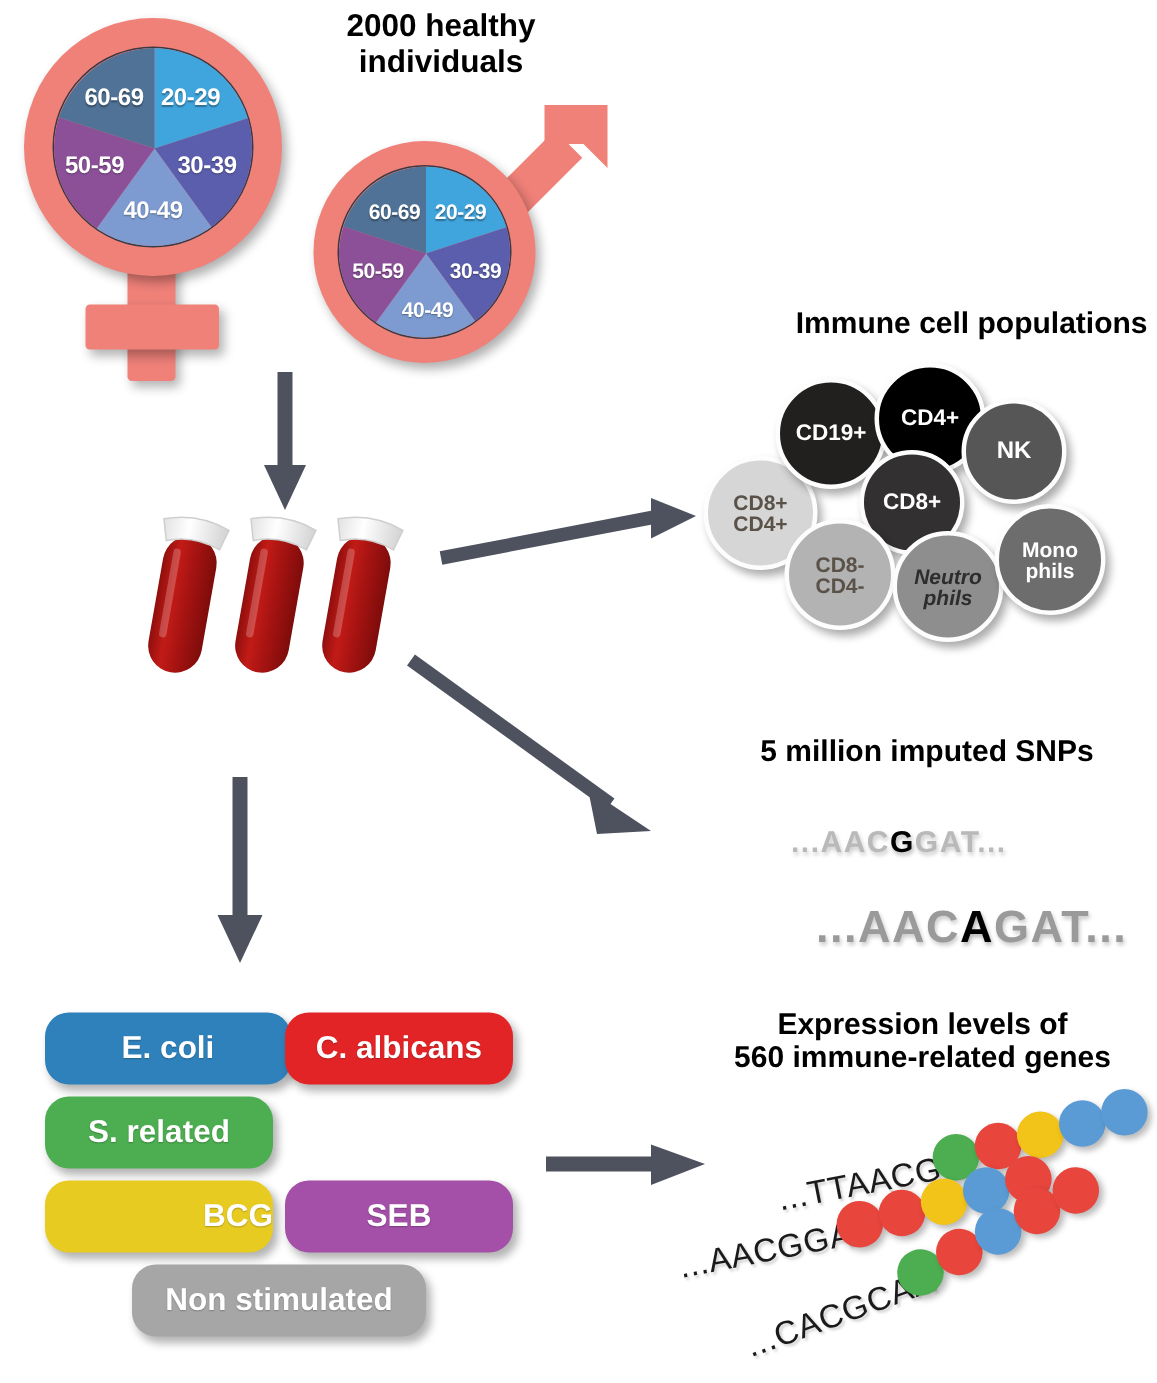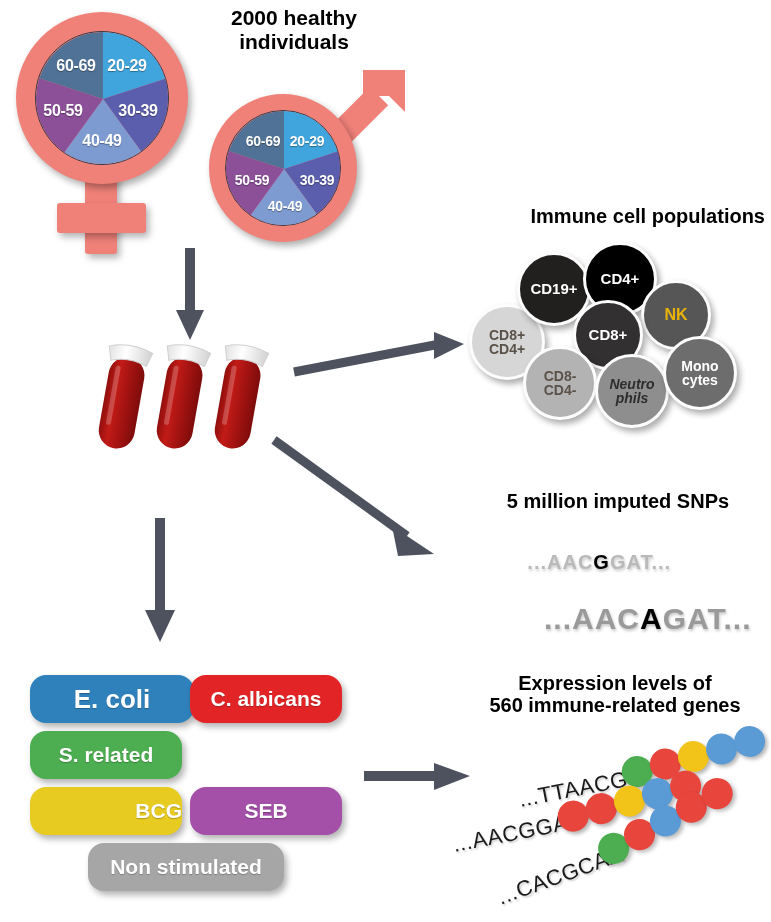--- a/index.html
+++ b/index.html
@@ -250,57 +250,57 @@
     </div>
 
     <div class="cell" style="left:52px; top:14px; width:74px; height:74px; background:#221f1f; color:#ffffff; font-size:15px;">
       <span>CD19+</span>
     </div>
 
     <div class="cell" style="left:118px; top:4px; width:74px; height:74px; background:#000000; color:#ffffff; font-size:15px;">
       <span>CD4+</span>
     </div>
 
-    <div class="cell" style="left:176px; top:42px; width:70px; height:70px; background:#565656; color:#eab308; font-size:16px;">
+    <div class="cell" style="left:176px; top:28px; width:70px; height:70px; background:#565656; color:#ffffff; font-size:16px;">
       <span>NK</span>
     </div>
 
     <div class="cell" style="left:108px; top:62px; width:70px; height:70px; background:#333031; color:#ffffff; font-size:15px;">
       <span>CD8+</span>
     </div>
 
     <div class="cell" style="left:58px; top:108px; width:74px; height:74px; background:#b3b3b3; color:#5a5249; font-size:14px;">
       <span>CD8-
 CD4-</span>
     </div>
 
     <div class="cell" style="left:130px; top:116px; width:74px; height:74px; background:#8e8e8e; color:#2d2d2d; font-size:14px;font-style:italic;">
       <span>Neutro
 phils</span>
     </div>
 
     <div class="cell" style="left:198px; top:98px; width:74px; height:74px; background:#6d6d6d; color:#ffffff; font-size:14px;">
       <span>Mono
-cytes</span>
+phils</span>
     </div>
   </div>
 
   <div class="heading" style="left:468px; top:490px; width:300px; font-size:20px;">5 million imputed SNPs</div>
 
   <div class="abs" style="left:478px; top:528px; width:280px; height:80px;">
     <div class="snp-line" style="left:10px; top:0px; font-size:20px;">
       <span class="snp-dim">...AAC</span><span class="snp-hi">G</span><span class="snp-dim">GAT...</span>
     </div>
     <div class="snp-line" style="left:10px; top:40px; font-size:30px;">
       <span class="snp-mid">...AAC</span><span class="snp-hi">A</span><span class="snp-mid">GAT...</span>
     </div>
   </div>
 
   <div class="abs" style="left:30px; top:675px; width:320px; height:220px;">
-    <div class="pill" style="left:0px; top:0px; width:164px; height:48px; background:#2f81bb; font-size:26px;align-items:center;">
+    <div class="pill" style="left:0px; top:0px; width:164px; height:48px; background:#2f81bb; font-size:21px;align-items:center;">
       <span>E. coli</span>
     </div>
     <div class="pill" style="left:160px; top:0px; width:152px; height:48px; background:#e32427; font-size:21px;">
       <span>C. albicans</span>
     </div>
     <div class="pill" style="left:0px; top:56px; width:152px; height:48px; background:#4cae50; font-size:21px;">
       <span>S. related</span>
     </div>
     <div class="pill" style="left:0px; top:112px; width:152px; height:48px; background:#e8cb21; font-size:21px;justify-content:flex-end;">
       <span>BCG</span>

